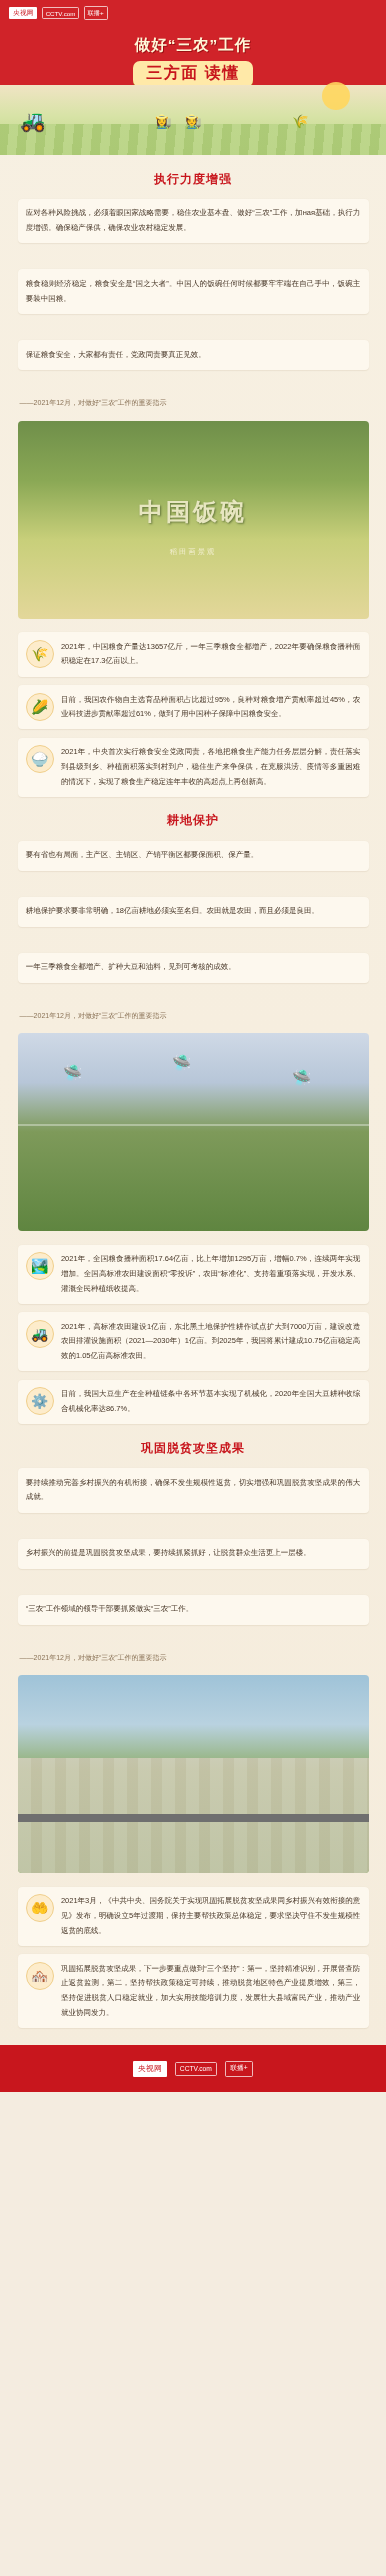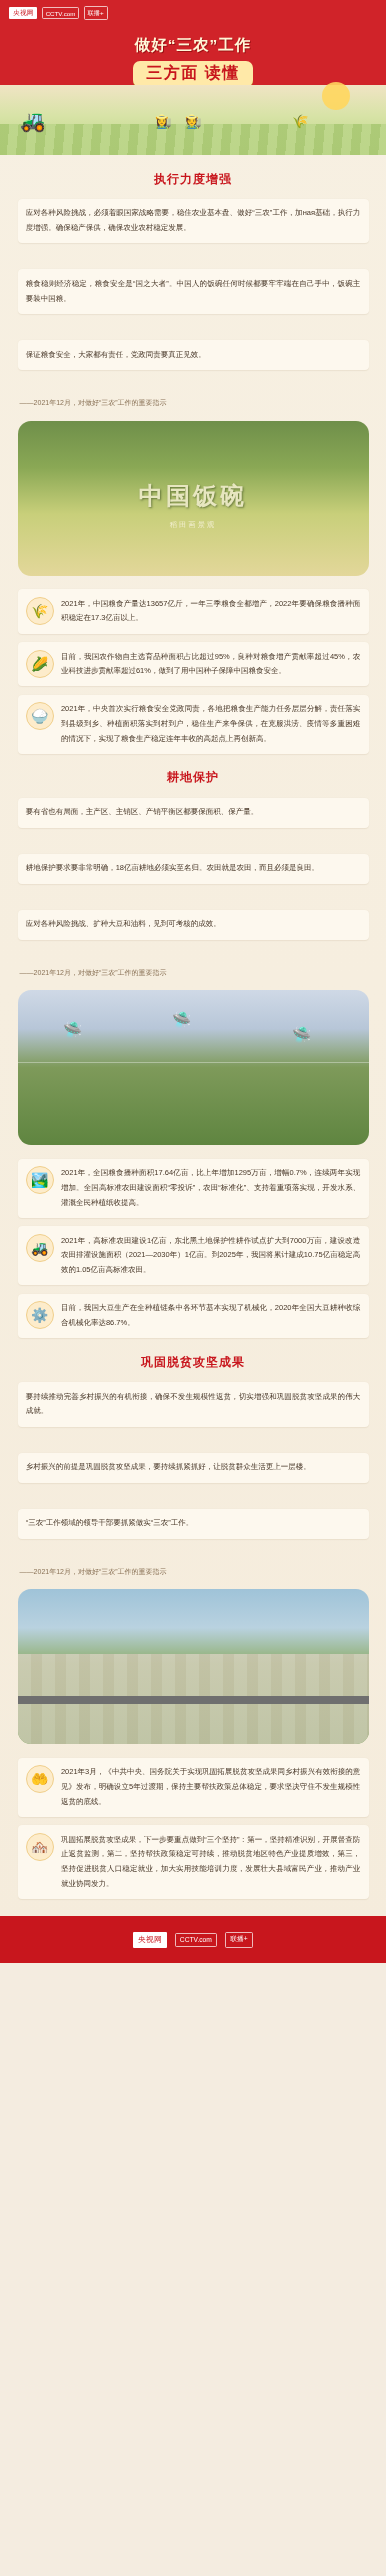--- a/index.html
+++ b/index.html
@@ -86,21 +86,21 @@
     box-shadow: 0 0.5px 1px rgba(150,120,80,.12);
     text-align: justify;
   }
   .source {
     font-size: 7px; color: #8a7256; line-height: 1.9;
     margin: 2.1px 0 11.3px; padding: 0 2.1px; text-align: justify;
   }
 
   
   .photo {
-    width: 351px; height: 155px; border-radius: 13px; overflow: hidden;
+    width: 351px; height: 198px; border-radius: 4px; overflow: hidden;
     position: relative; margin: 3.1px 0 13.4px;
   }
   .photo-1 { background: linear-gradient(180deg,#6f8f4a 0%, #8aa855 30%, #c8cf7a 60%, #e3d79a 100%); }
   .photo-1 .rice-text {
     position: absolute; top: 38%; left: 50%; transform: translateX(-50%);
     font-size: 24px; font-weight: bold; color: #e7e6c0; letter-spacing: 3.1px;
     text-shadow: 1px 1px 2.1px rgba(40,60,20,.55); white-space: nowrap;
   }
   .photo-1 .rice-sub {
     position: absolute; top: 64%; left: 50%; transform: translateX(-50%);
@@ -197,21 +197,21 @@
     <div class="icon-row">
       <div class="icon-badge">🍚</div>
       <div class="txt">2021年，中央首次实行粮食安全党政同责，各地把粮食生产能力任务层层分解，责任落实到县级到乡、种植面积落实到村到户，稳住生产来争保供，在克服洪涝、疫情等多重困难的情况下，实现了粮食生产稳定连年丰收的高起点上再创新高。</div>
     </div>
   </div>
 
   <div class="section">
     <div class="sec-title">耕地保护</div>
     <div class="para">要有省也有局面，主产区、主销区、产销平衡区都要保面积、保产量。</div>
     <div class="para">耕地保护要求要非常明确，18亿亩耕地必须实至名归。农田就是农田，而且必须是良田。</div>
-    <div class="para">应对各种风险挑战、扩种大豆和油料，见到可考核的成效。</div>
+    <div class="para">一年三季粮食全都增产、扩种大豆和油料，见到可考核的成效。</div>
     <div class="source">——2021年12月，对做好“三农”工作的重要指示</div>
 
     <div class="photo photo-2">
       <div class="sky-line"></div>
       <div class="drone" style="left:46px; top:31px">🛸</div>
       <div class="drone" style="left:155px; top:20.6px">🛸</div>
       <div class="drone" style="right:57px; top:36px">🛸</div>
     </div>
 
     <div class="icon-row">

